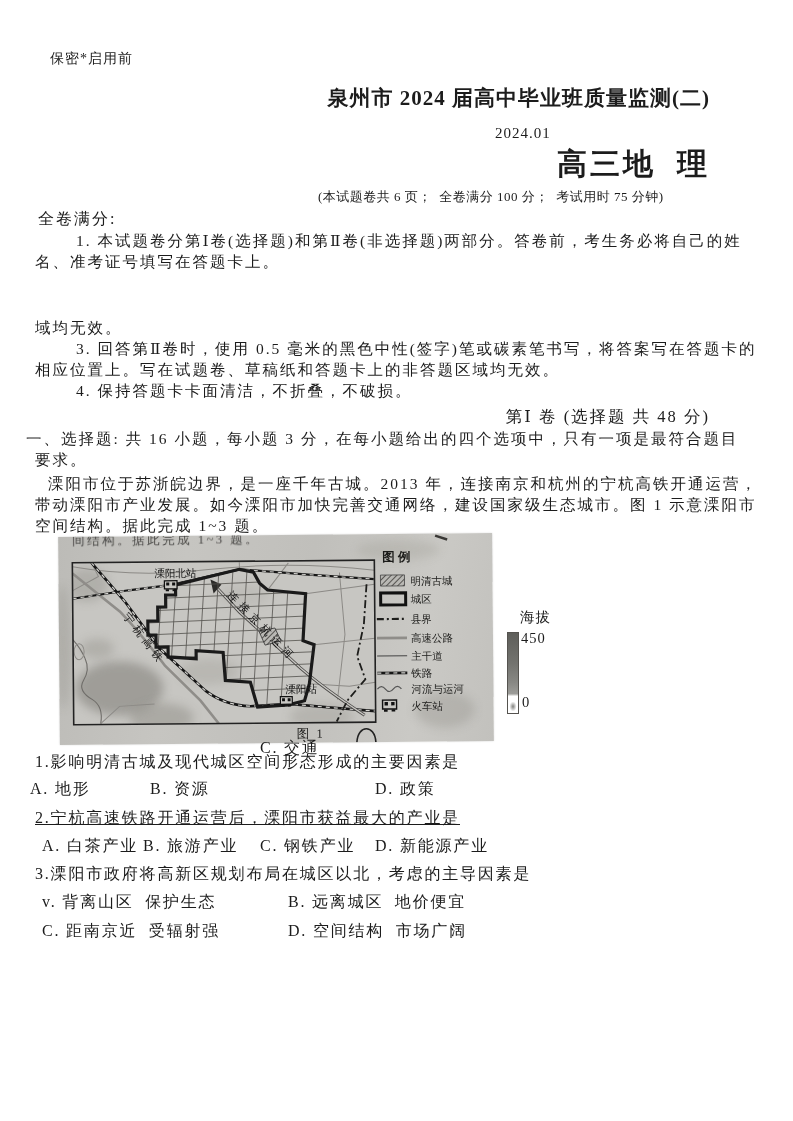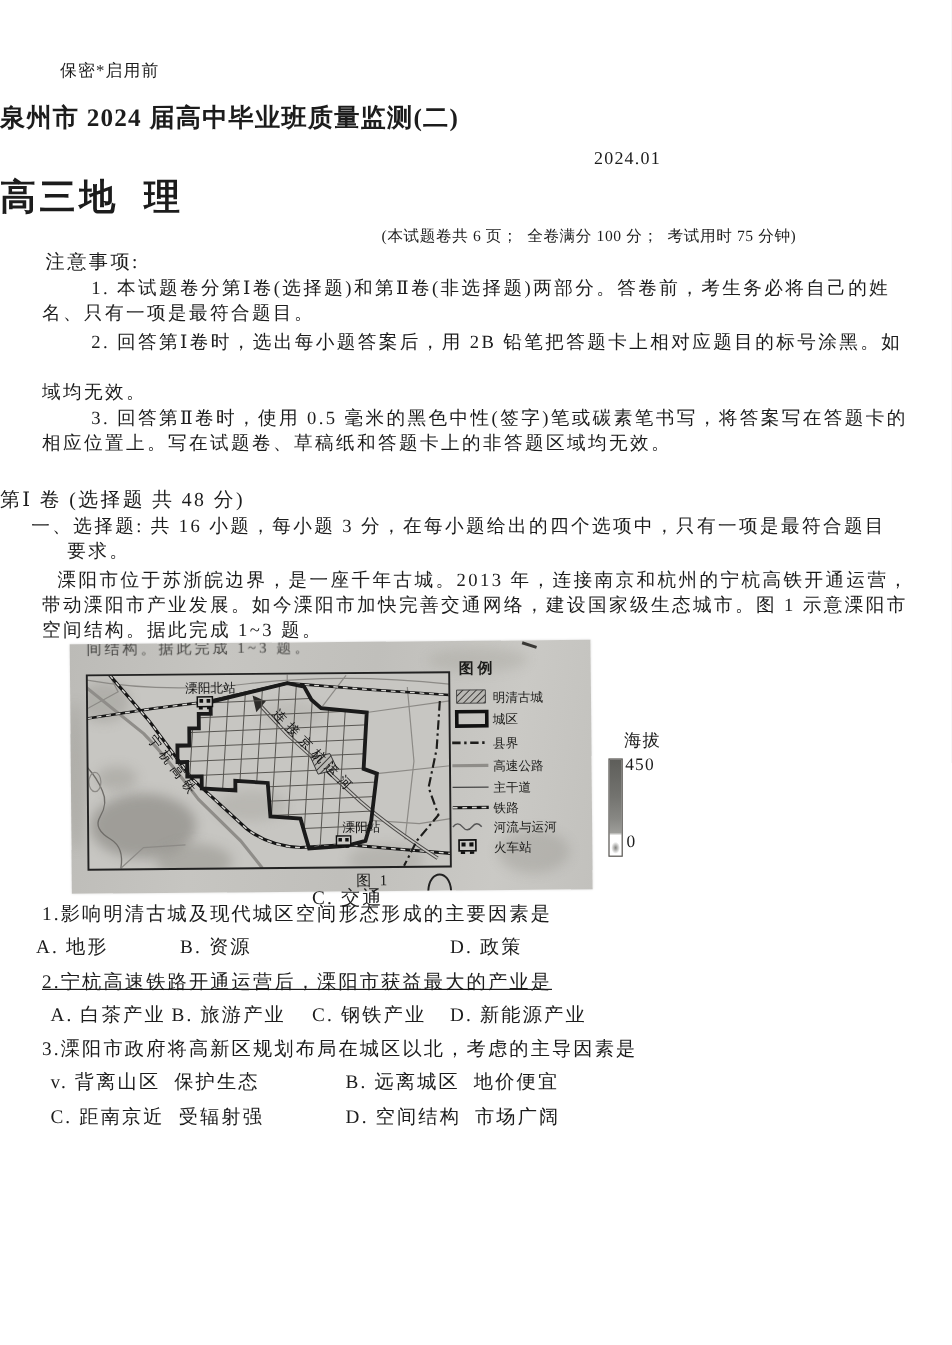--- a/index.html
+++ b/index.html
@@ -4,21 +4,21 @@
 <style>
   html,body{margin:0;padding:0;background:#e8e8e8;}
   .page{
     position:relative;width:793px;height:1121px;margin:0 auto;
     background:#ffffff;overflow:hidden;
     font-family:"Liberation Serif","DejaVu Serif",serif;
     color:#1c1c1c;
     padding-left:40px;
   }
   .abs{position:absolute;white-space:pre;}
-  .centered{left:0;width:710px;text-align:left;}
+  .centered{left:0;width:710px;text-align:right;}
   .body-line{font-size:15.5px;letter-spacing:2px;line-height:1.2;}
   .q-line{font-size:16px;letter-spacing:1.8px;}
   .opt{position:absolute;font-size:16px;letter-spacing:1.8px;white-space:pre;}
   .photo{
     position:absolute;left:59px;top:535px;width:434px;height:208px;
     background:
       linear-gradient(100deg,#bcbbb7 0%,#c6c5c1 28%,#c0bfbb 55%,#cac9c5 82%,#c2c1bd 100%);
     transform:rotate(-0.5deg);
     overflow:hidden;
     box-shadow:0 0 2px rgba(0,0,0,0.15);
@@ -44,31 +44,31 @@
   <div class="abs" style="left:50px;top:50px;font-size:14px;letter-spacing:1px;">保密*启用前</div>
 
   <div class="abs centered" style="top:84px;font-size:21px;font-weight:bold;letter-spacing:1px;">泉州市 2024 届高中毕业班质量监测(二)</div>
 
   <div class="abs" style="left:495px;top:125px;font-size:15px;letter-spacing:1px;">2024.01</div>
 
   <div class="abs centered" style="top:144px;font-size:30px;font-weight:bold;letter-spacing:3px;">高三地  理</div>
 
   <div class="abs" style="left:318px;top:188px;font-size:13px;letter-spacing:0.5px;">(本试题卷共 6 页；  全卷满分 100 分；  考试用时 75 分钟)</div>
 
-  <div class="abs body-line" style="left:38px;top:209px;font-size:16px;">注意事项:</div>
+  <div class="abs body-line" style="left:38px;top:209px;font-size:16px;">全卷满分:</div>
   <div class="abs body-line" style="left:76px;top:232px;">1. 本试题卷分第Ⅰ卷(选择题)和第Ⅱ卷(非选择题)两部分。答卷前，考生务必将自己的姓</div>
-  <div class="abs body-line" style="left:35px;top:253px;">名、只有一项是最符合题目。</div>
-  <div class="abs body-line" style="left:76px;top:277px;">2. 回答第Ⅰ卷时，选出每小题答案后，用 2B 铅笔把答题卡上相对应题目的标号涂黑。如</div>
+  <div class="abs body-line" style="left:35px;top:253px;">名、准考证号填写在答题卡上。</div>
   <div class="abs body-line" style="left:35px;top:319px;">域均无效。</div>
   <div class="abs body-line" style="left:76px;top:340px;">3. 回答第Ⅱ卷时，使用 0.5 毫米的黑色中性(签字)笔或碳素笔书写，将答案写在答题卡的</div>
   <div class="abs body-line" style="left:35px;top:361px;">相应位置上。写在试题卷、草稿纸和答题卡上的非答题区域均无效。</div>
+  <div class="abs body-line" style="left:76px;top:382px;">4. 保持答题卡卡面清洁，不折叠，不破损。</div>
 
   <div class="abs centered" style="top:406px;font-size:16.5px;letter-spacing:2px;">第Ⅰ 卷 (选择题 共 48 分)</div>
   <div class="abs body-line" style="left:26px;top:430px;">一、选择题: 共 16 小题，每小题 3 分，在每小题给出的四个选项中，只有一项是最符合题目</div>
-  <div class="abs body-line" style="left:35px;top:451px;margin-left:21px;">要求。</div>
+  <div class="abs body-line" style="left:35px;top:451px;">要求。</div>
   <div class="abs body-line" style="left:48px;top:475px;">溧阳市位于苏浙皖边界，是一座千年古城。2013 年，连接南京和杭州的宁杭高铁开通运营，</div>
   <div class="abs body-line" style="left:35px;top:496px;">带动溧阳市产业发展。如今溧阳市加快完善交通网络，建设国家级生态城市。图 1 示意溧阳市</div>
   <div class="abs body-line" style="left:35px;top:517px;">空间结构。据此完成 1~3 题。</div>
 
   <div class="photo">
     <svg width="434" height="208" viewBox="0 0 434 208">
       <defs>
         <pattern id="hatch" width="4" height="4" patternUnits="userSpaceOnUse" patternTransform="rotate(45)">
           <rect width="4" height="4" fill="#b9b8b4"></rect>
           <line x1="0" y1="0" x2="0" y2="4" stroke="#3c3a38" stroke-width="1.6"></line>

